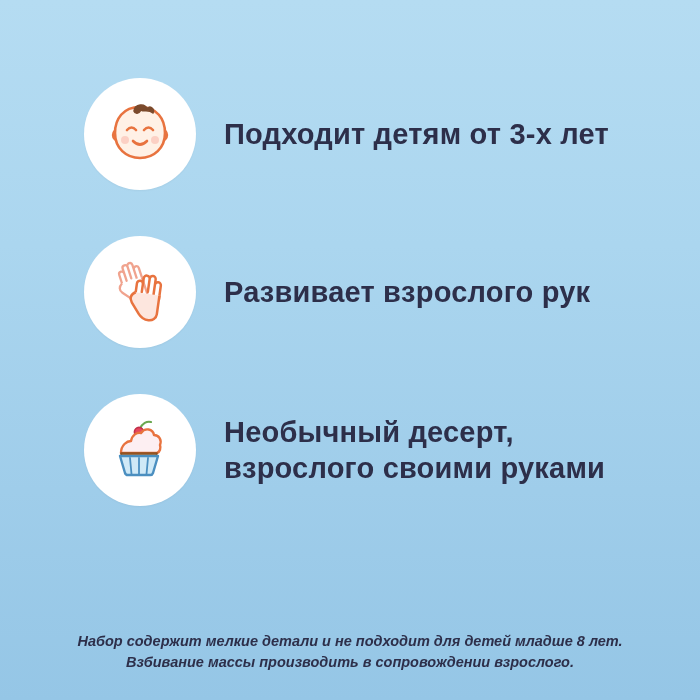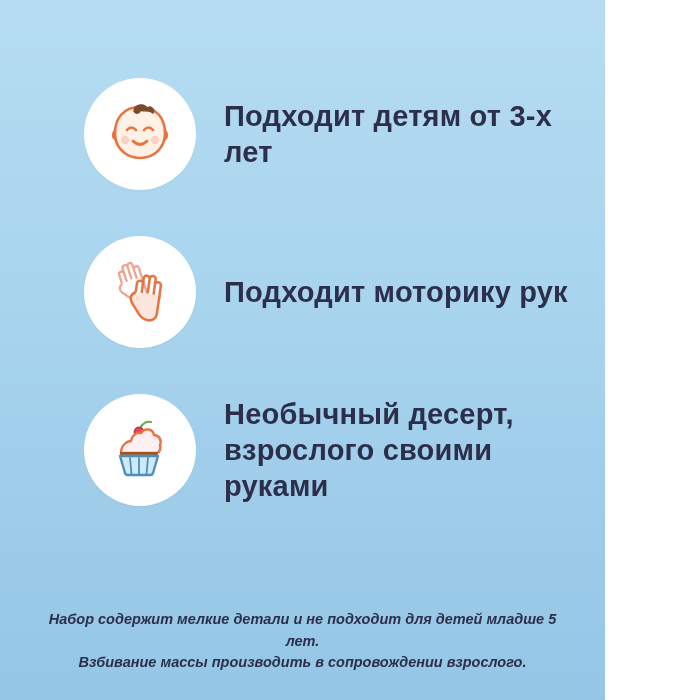--- a/index.html
+++ b/index.html
@@ -7,21 +7,21 @@
     padding: 0;
   }
   body {
     width: 700px;
     height: 700px;
     overflow: hidden;
     font-family: "Liberation Sans", sans-serif;
   }
   .poster {
     position: relative;
-    width: 605px;
+    width: 700px;
     height: 700px;
     background: linear-gradient(180deg, #b5dcf2 0%, #abd6ef 35%, #9fcdea 70%, #95c6e6 100%);
     box-sizing: border-box;
   }
 
   .features {
     position: absolute;
     top: 78px;
     left: 0;
     right: 0;
@@ -121,21 +121,21 @@
             <g transform="rotate(8 44 44)">
               <path d="M31 40 v-9 a3 3 0 0 1 6 0 v8
                        M37 38 v-13 a3 3 0 0 1 6 0 v13
                        M43 38 v-13.5 a3 3 0 0 1 6 0 v13.5
                        M49 40 v-10 a3 3 0 0 1 6 0 v14" fill="none" stroke="#e8733f" stroke-width="2.5" stroke-linecap="round"></path>
               <path d="M31 40 c-4.5 2.4 -5.5 7 -2.5 10.5 l8.5 10.5 c2.8 3.4 6.5 5 10.5 5 c4 0 7.5 -3 7.5 -7 V40" fill="#fde6de" stroke="#e8733f" stroke-width="2.5" stroke-linejoin="round"></path>
             </g>
           </svg>
         </span>
       </div>
-      <div class="feature-text">Подходит моторику рук</div>
+      <div class="feature-text">Развивает взрослого рук</div>
     </div>
 
     <div class="feature-row">
       <div class="icon-badge">
         <span>
           <svg width="72" height="72" viewBox="0 0 72 72" xmlns="http://www.w3.org/2000/svg">
 
             <path d="M36 17 C38 11 43 9 47 10" fill="none" stroke="#6aa84f" stroke-width="2.2" stroke-linecap="round"></path>
 
             <circle cx="35" cy="20" r="4.6" fill="#e8455e" stroke="#c0304a" stroke-width="1.6"></circle>
@@ -148,16 +148,16 @@
             <path d="M26 46 l1.5 16 M35 46 v16 M44 46 l-1.5 16" fill="none" stroke="#4b8fc0" stroke-width="1.8" stroke-linecap="round"></path>
           </svg>
         </span>
       </div>
       <div class="feature-text">Необычный десерт,
 взрослого своими руками</div>
     </div>
 
   </div>
 
-  <div class="disclaimer">Набор содержит мелкие детали и не подходит для детей младше 5 лет.
+  <div class="disclaimer">Набор содержит мелкие детали и не подходит для детей младше 8 лет.
 Взбивание массы производить в сопровождении взрослого.</div>
 
 </div>
 
 </body></html>

